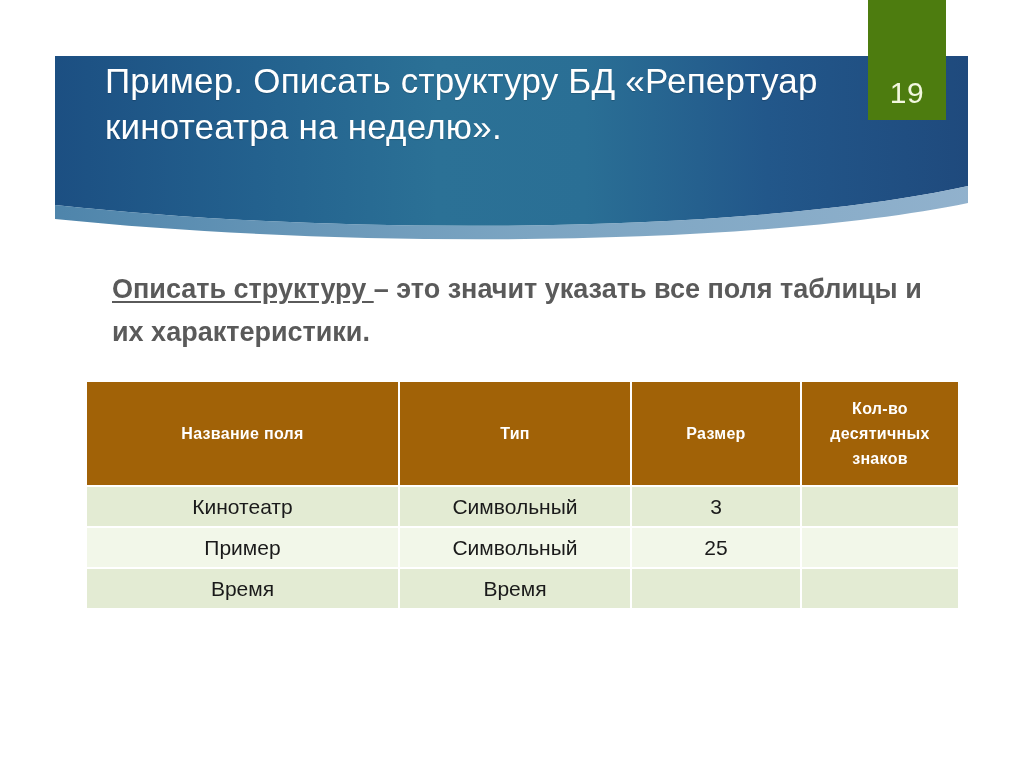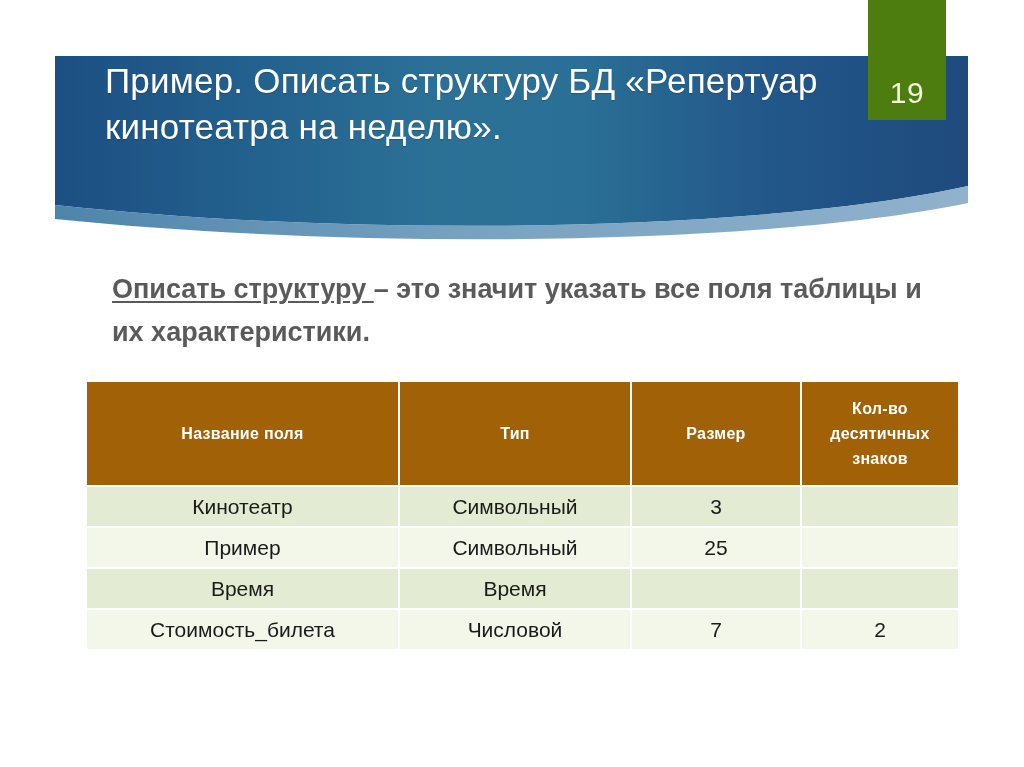--- a/index.html
+++ b/index.html
@@ -205,20 +205,14 @@
       <td>Символьный</td>
       <td>25</td>
       <td></td>
     </tr>
     <tr class="odd">
       <td>Время</td>
       <td>Время</td>
       <td></td>
       <td></td>
     </tr>
-    <tr class="even">
-      <td>Стоимость_билета</td>
-      <td>Числовой</td>
-      <td>7</td>
-      <td>2</td>
-    </tr>
   </tbody>
 </table>
 
 </body></html>

